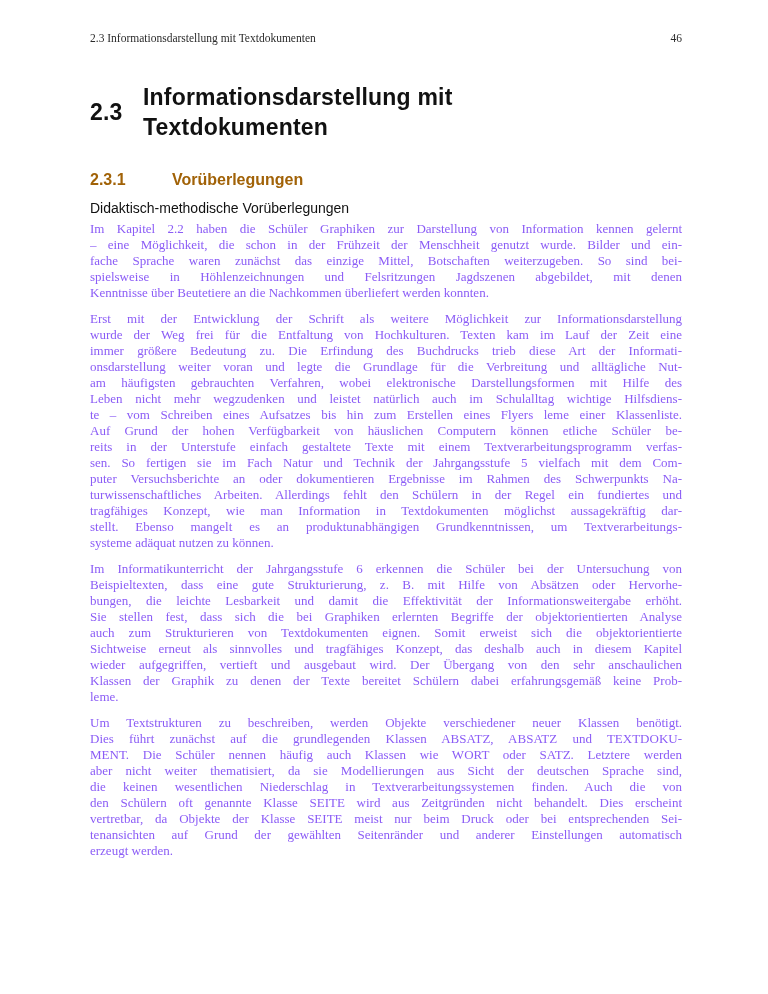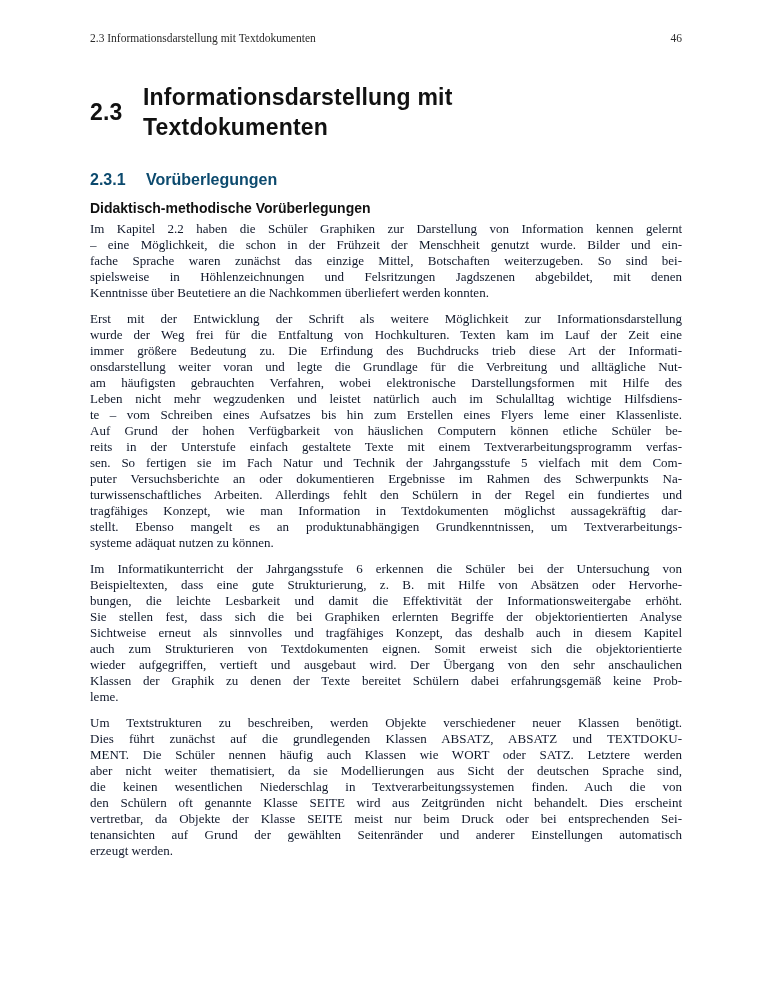--- a/index.html
+++ b/index.html
@@ -47,44 +47,45 @@
   }
   .section-heading {
     position: absolute;
     left: 90px;
     top: 170px;
     display: flex;
     font-family: "Liberation Sans", sans-serif;
     font-weight: bold;
     font-size: 16px;
     line-height: 20px;
-    color: #0c4a6e;
+    color: #a16207;
+    gap: 26px;
   }
   .section-heading .num {
     width: 56px;
     flex: 0 0 56px;
   }
   .subsection-heading {
     position: absolute;
     left: 90px;
     top: 199px;
     font-family: "Liberation Sans", sans-serif;
-    font-weight: bold;
+    font-weight: normal;
     font-size: 14px;
     line-height: 18px;
     color: #111111;
   }
   .body-text {
     position: absolute;
     left: 90px;
     top: 221px;
     width: 592px;
     font-size: 13px;
     line-height: 16px;
-    color: #0f172a;
+    color: #8b5cf6;
   }
   .para {
     margin: 0 0 10px 0;
   }
   .line {
     text-align: justify;
     text-align-last: justify;
     white-space: normal;
     overflow: hidden;
     height: 16px;
@@ -141,22 +142,22 @@
         <div class="line">turwissenschaftliches Arbeiten. Allerdings fehlt den Schülern in der Regel ein fundiertes und</div>
         <div class="line">tragfähiges Konzept, wie man Information in Textdokumenten möglichst aussagekräftig dar-</div>
         <div class="line">stellt. Ebenso mangelt es an produktunabhängigen Grundkenntnissen, um Textverarbeitungs-</div>
         <div class="line last">systeme adäquat nutzen zu können.</div>
       </div>
       <div class="para">
         <div class="line">Im Informatikunterricht der Jahrgangsstufe 6 erkennen die Schüler bei der Untersuchung von</div>
         <div class="line">Beispieltexten, dass eine gute Strukturierung, z. B. mit Hilfe von Absätzen oder Hervorhe-</div>
         <div class="line">bungen, die leichte Lesbarkeit und damit die Effektivität der Informationsweitergabe erhöht.</div>
         <div class="line">Sie stellen fest, dass sich die bei Graphiken erlernten Begriffe der objektorientierten Analyse</div>
+        <div class="line">auch zum Strukturieren von Textdokumenten eignen. Somit erweist sich die objektorientierte</div>
         <div class="line">Sichtweise erneut als sinnvolles und tragfähiges Konzept, das deshalb auch in diesem Kapitel</div>
-        <div class="line">auch zum Strukturieren von Textdokumenten eignen. Somit erweist sich die objektorientierte</div>
         <div class="line">wieder aufgegriffen, vertieft und ausgebaut wird. Der Übergang von den sehr anschaulichen</div>
         <div class="line">Klassen der Graphik zu denen der Texte bereitet Schülern dabei erfahrungsgemäß keine Prob-</div>
         <div class="line last">leme.</div>
       </div>
       <div class="para">
         <div class="line">Um Textstrukturen zu beschreiben, werden Objekte verschiedener neuer Klassen benötigt.</div>
         <div class="line">Dies führt zunächst auf die grundlegenden Klassen ABSATZ, ABSATZ und TEXTDOKU-</div>
         <div class="line">MENT. Die Schüler nennen häufig auch Klassen wie WORT oder SATZ. Letztere werden</div>
         <div class="line">aber nicht weiter thematisiert, da sie Modellierungen aus Sicht der deutschen Sprache sind,</div>
         <div class="line">die keinen wesentlichen Niederschlag in Textverarbeitungssystemen finden. Auch die von</div>

